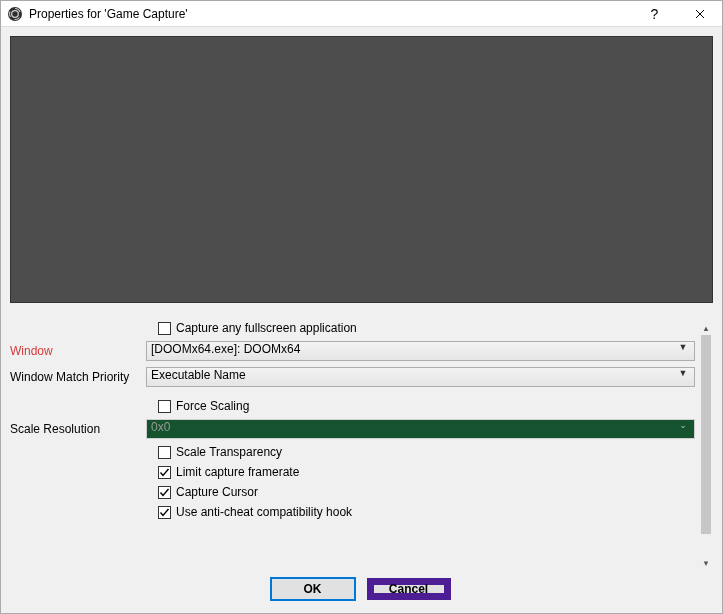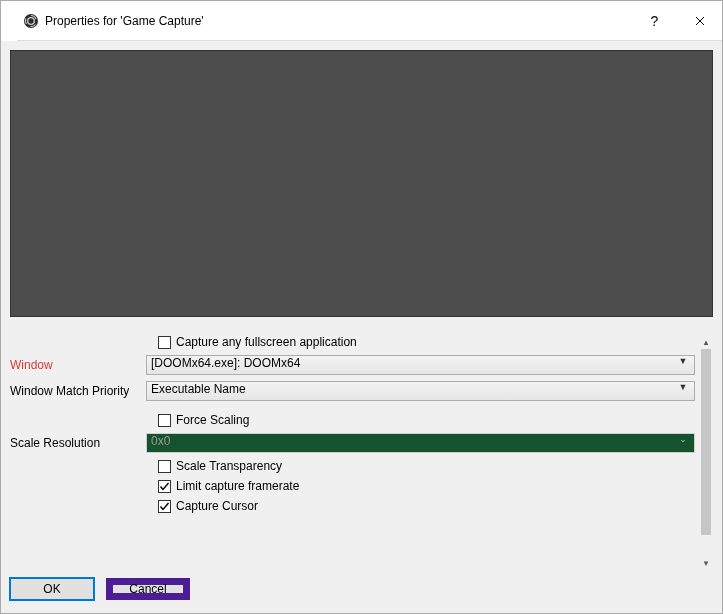--- a/index.html
+++ b/index.html
@@ -9,27 +9,26 @@
     background: #fff;
     width: 723px;
     height: 614px;
     border: 1px solid #aaa;
     display: flex;
     flex-direction: column;
     color: #000;
     overflow: hidden;
   }
   .titlebar {
-    height: 40px;
+    height: 26px;
     display: flex;
     align-items: center;
     padding-left: 6px;
     border-bottom: 1px solid #ddd;
     background: #fff;
-    margin-left: 16px;
   }
   .titlebar .appicon {
     width: 16px; height: 16px;
     margin-right: 6px;
     display: flex; align-items: center; justify-content: center;
   }
   .titlebar .title { flex: 0 0 auto; }
   .titlebar .spacer { flex: 1 1 auto; }
   .titlebar .winbtn {
     width: 45px; height: 30px;
@@ -114,25 +113,26 @@
   .dd .ddarrow { width: 14px; text-align: center; color: #333; font-size: 9px; }
   .dd.disabled {
     background: #14532d;
     border-color: #cfcfcf;
     color: #9a9a9a;
   }
   .dd.disabled .ddarrow { color: #bbb; }
   .footer {
     height: 34px;
     display: flex;
-    justify-content: flex-start;
+    justify-content: center;
     align-items: center;
     gap: 12px;
     padding-right: 2px;
     padding-top: 4px;
+    font-weight: bold;
   }
   .btn {
     min-width: 84px;
     height: 22px;
     border: 7px solid #4c1d95;
     background: #e1e1e1;
     display: flex; align-items: center; justify-content: center;
   }
   .btn.primary {
     border: 1px solid #0078d7;
@@ -221,20 +221,28 @@
       <div class="row-full">
         <span class="cb checked">
             <svg viewBox="0 0 11 11">
               <path d="M1.5 5.5 L4 8.5 L9.5 2" fill="none" stroke="#000" stroke-width="1.4"></path>
             </svg>
           </span>
         <span>Capture Cursor</span>
       </div>
 
       <div></div>
+      <div class="row-full">
+        <span class="cb checked">
+            <svg viewBox="0 0 11 11">
+              <path d="M1.5 5.5 L4 8.5 L9.5 2" fill="none" stroke="#000" stroke-width="1.4"></path>
+            </svg>
+          </span>
+        <span>Use anti-cheat compatibility hook</span>
+      </div>
 
     </div>
 
     <div class="scrollbar">
       <div class="arrow">▴</div>
       <div class="track">
         <div class="thumb"></div>
       </div>
       <div class="arrow">▾</div>
     </div>

